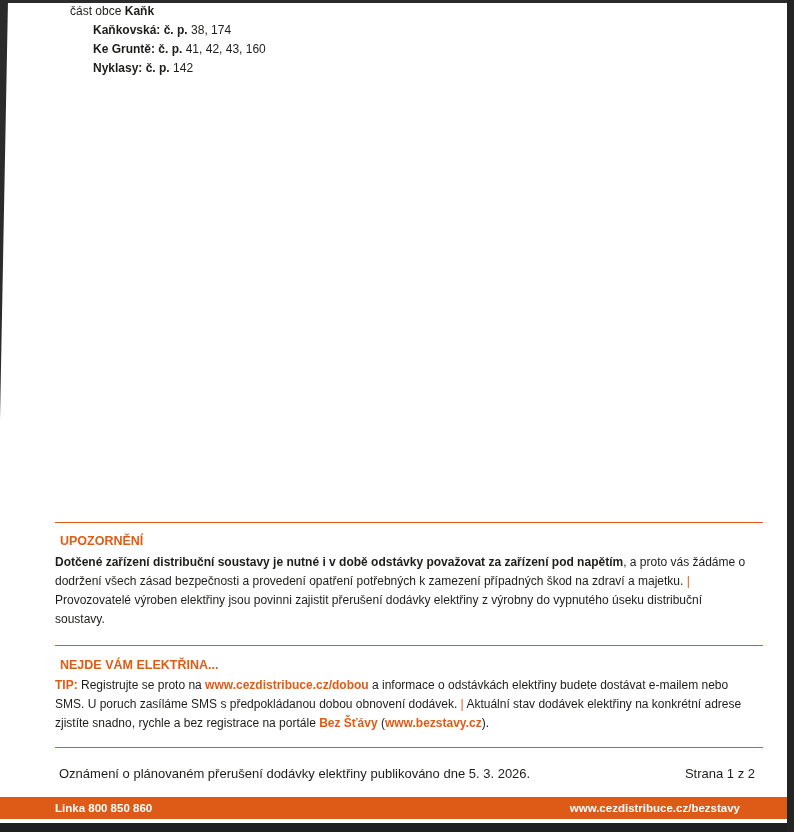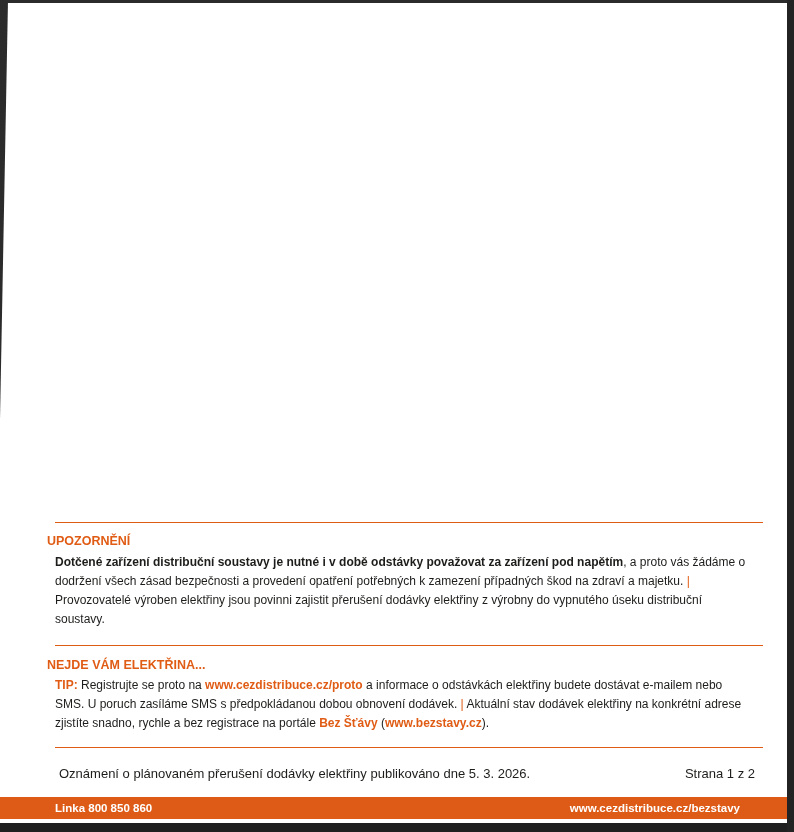--- a/index.html
+++ b/index.html
@@ -29,21 +29,21 @@
   .street-line { margin-left: 23px; }
   .b { font-weight: bold; }
 
   
   .rule { position: absolute; left: 55px; width: 708px; height: 0; border-top: 1.5px solid #e05c15; }
   .rule-1 { top: 522px; }
   .rule-2 { top: 645px; }
   .rule-3 { top: 747px; }
 
   .section-title {
-    position: absolute; left: 47px;
+    position: absolute; left: 60px;
     color: #e05c15; font-weight: bold; font-size: 12.5px;
   }
   .title-warning { top: 534px; }
   .title-nopower { top: 658px; }
 
   .para {
     position: absolute; left: 55px; width: 696px;
     font-size: 12px; line-height: 19px; color: #1d1d1b;
     text-align: left;
   }
@@ -72,32 +72,38 @@
 </head>
 <body>
 
 <div class="screen">
 
   <div class="frame-top"></div>
   <div class="frame-left-wedge"></div>
   <div class="frame-right"></div>
   <div class="frame-bottom"></div>
 
+  <div class="locality">
+    <div><span>část obce</span> <span class="b">Kaňk</span></div>
+    <div class="street-line"><span class="b">Kaňkovská: č. p.</span> <span>38, 174</span></div>
+    <div class="street-line"><span class="b">Ke Gruntě: č. p.</span> <span>41, 42, 43, 160</span></div>
+    <div class="street-line"><span class="b">Nyklasy: č. p.</span> <span>142</span></div>
+  </div>
 
   <div class="rule rule-1"></div>
   <div class="section-title title-warning">UPOZORNĚNÍ</div>
   <div class="para para-warning"><span class="b">Dotčené zařízení distribuční soustavy je nutné i v době odstávky považovat za zařízení pod napětím</span><span>, a proto vás žádáme o dodržení všech zásad bezpečnosti a provedení opatření potřebných k zamezení případných škod na zdraví a majetku.</span>
     <span class="pipe">|</span>
     <span>Provozovatelé výroben elektřiny jsou povinni zajistit přerušení dodávky elektřiny z výrobny do vypnutého úseku distribuční soustavy.</span></div>
 
   <div class="rule rule-2"></div>
   <div class="section-title title-nopower">NEJDE VÁM ELEKTŘINA...</div>
   <div class="para para-tip"><span class="orange-b">TIP:</span>
     <span>Registrujte se proto na</span>
-    <span class="orange-b">www.cezdistribuce.cz/proto</span>
+    <span class="orange-b">www.cezdistribuce.cz/dobou</span>
     <span>a informace o odstávkách elektřiny budete dostávat e-mailem nebo SMS. U poruch zasíláme SMS s předpokládanou dobou obnovení dodávek.</span>
     <span class="pipe">|</span>
     <span>Aktuální stav dodávek elektřiny na konkrétní adrese zjistíte snadno, rychle a bez registrace na portále</span>
     <span class="orange-b">Bez Šťávy</span>
     <span>(</span><span class="orange-b">www.bezstavy.cz</span><span>).</span></div>
 
   <div class="rule rule-3"></div>
   <div class="footer-row">
     <span>Oznámení o plánovaném přerušení dodávky elektřiny publikováno dne 5. 3. 2026.</span>
     <span>Strana 1 z 2</span>

